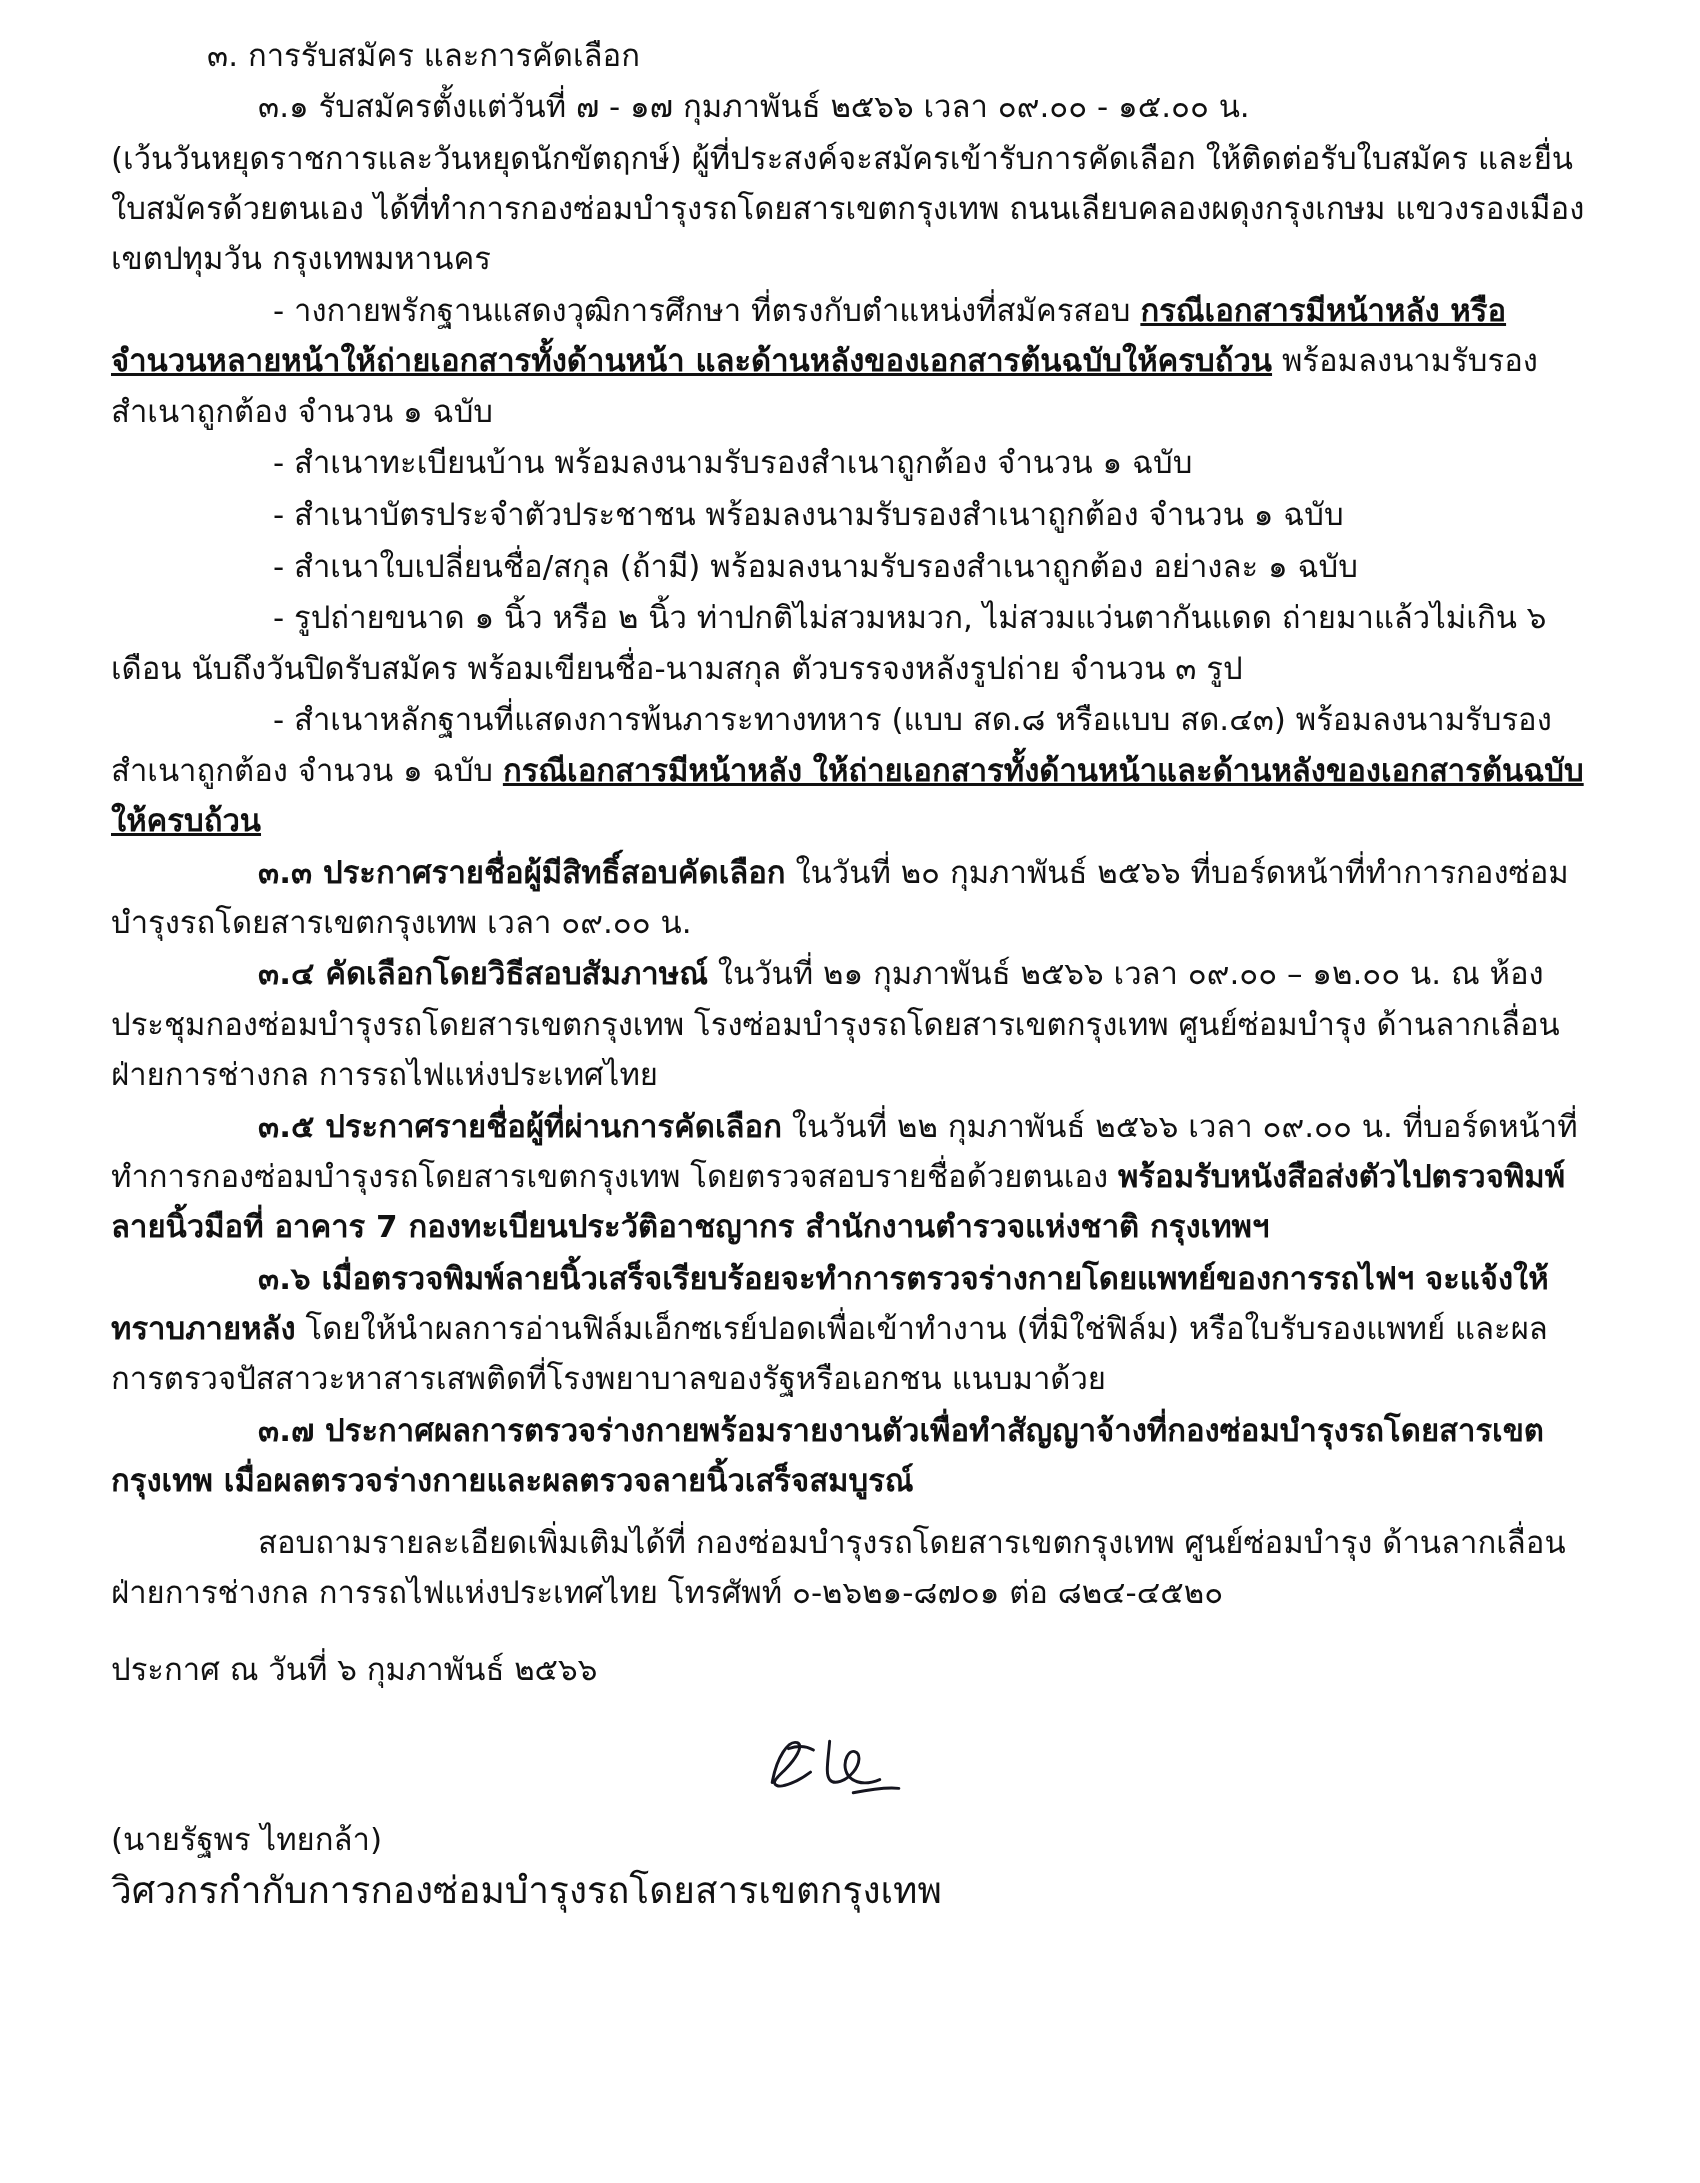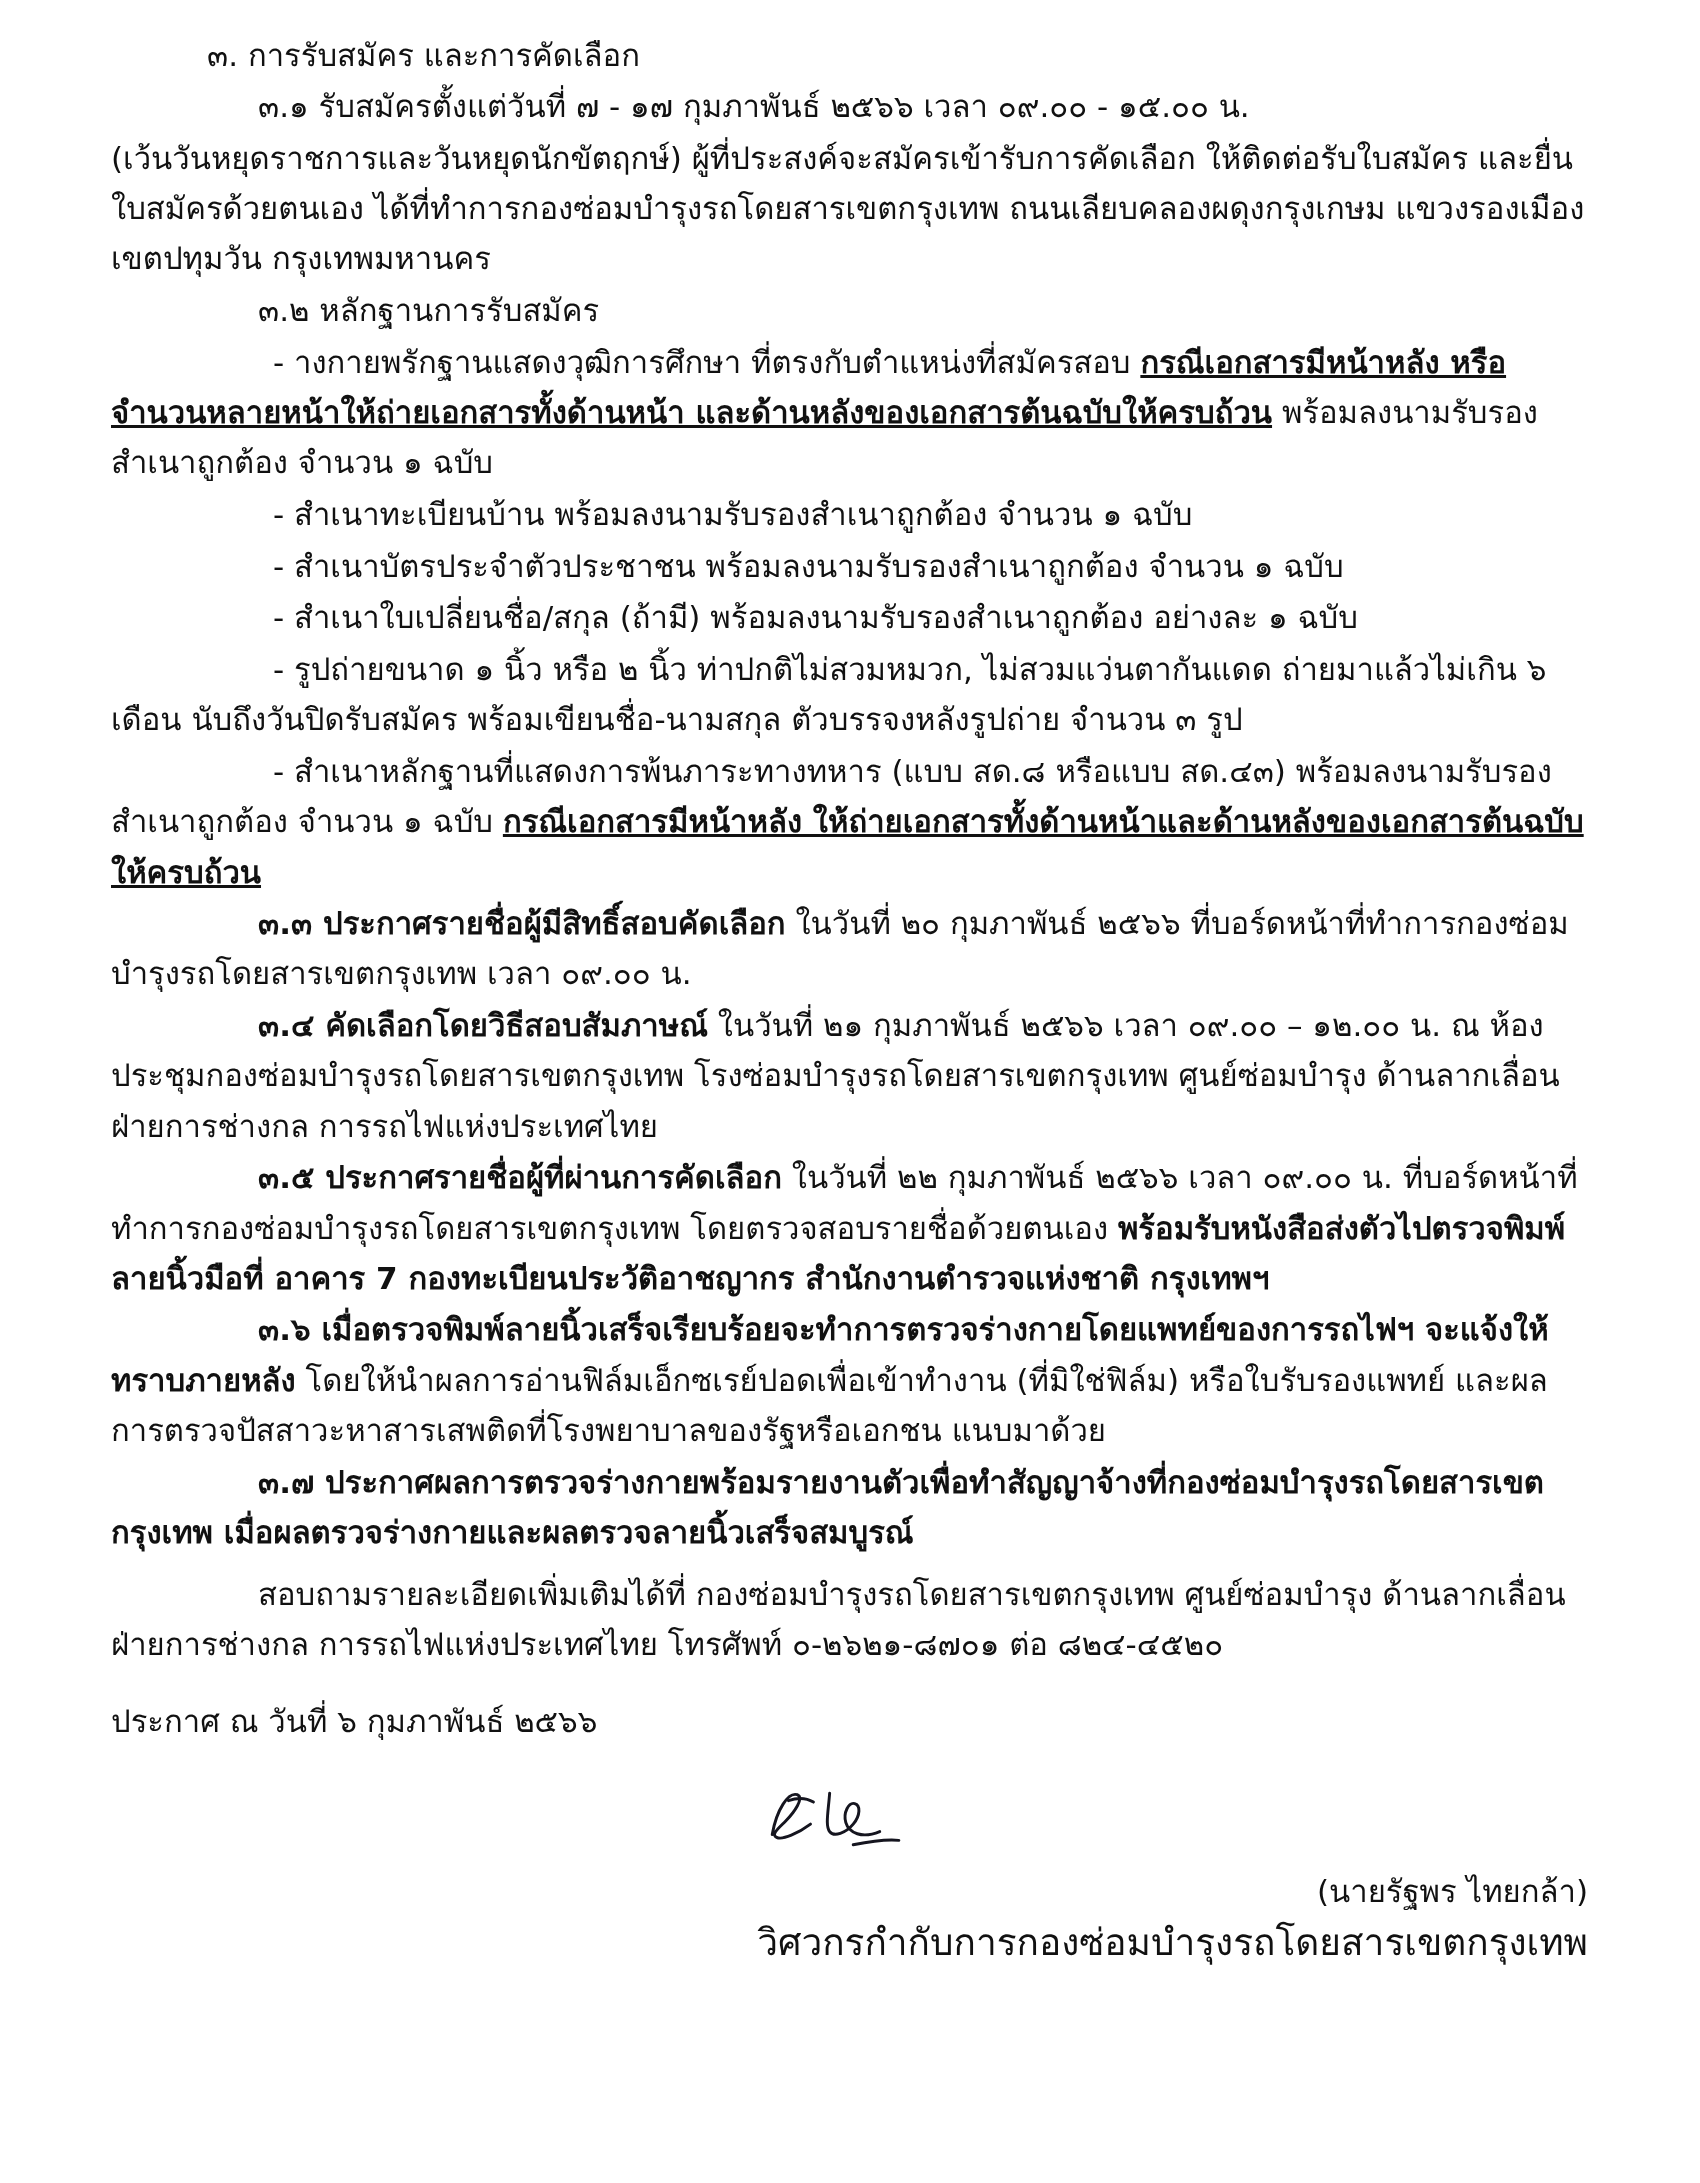--- a/index.html
+++ b/index.html
@@ -35,21 +35,21 @@
   .u { text-decoration: underline; }
   .b { font-weight: bold; }
 
   .spacer-sm { height: 10.3px; }
   .spacer-md { height: 25px; }
 
   .center { text-align: left; }
 
   .sign-block {
     margin-top: 34px;
-    text-align: right;
+    text-align: left;
   }
   .sig-wrap {
     position: relative;
     height: 88px;
   }
   .sig {
     position: absolute;
     left: 50%;
     top: 0;
     transform: translateX(-56%);
@@ -70,21 +70,20 @@
 <body>
 
 <div class="page">
   <div class="doc">
 
     <div class="p indent1">๓. การรับสมัคร และการคัดเลือก</div>
 
     <div class="p indent2">๓.๑ รับสมัครตั้งแต่วันที่ ๗ - ๑๗ กุมภาพันธ์ ๒๕๖๖  เวลา ๐๙.๐๐ - ๑๕.๐๐ น.</div>
     <div class="p">(เว้นวันหยุดราชการและวันหยุดนักขัตฤกษ์) ผู้ที่ประสงค์จะสมัครเข้ารับการคัดเลือก ให้ติดต่อรับใบสมัคร และยื่นใบสมัครด้วยตนเอง ได้ที่ทำการกองซ่อมบำรุงรถโดยสารเขตกรุงเทพ ถนนเลียบคลองผดุงกรุงเกษม แขวงรองเมือง เขตปทุมวัน กรุงเทพมหานคร</div>
 
-    <div class="p indent2">๓.๒ หลักฐานการรับสมัคร</div>
 
     <div class="p indent-dash">
       <span>- างกายพรักฐานแสดงวุฒิการศึกษา ที่ตรงกับตำแหน่งที่สมัครสอบ </span><span class="u b">กรณีเอกสารมีหน้าหลัง หรือจำนวนหลายหน้าให้ถ่ายเอกสารทั้งด้านหน้า และด้านหลังของเอกสารต้นฉบับให้ครบถ้วน</span><span> พร้อมลงนามรับรองสำเนาถูกต้อง จำนวน ๑ ฉบับ</span>
     </div>
 
     <div class="p indent-dash">- สำเนาทะเบียนบ้าน พร้อมลงนามรับรองสำเนาถูกต้อง จำนวน ๑ ฉบับ</div>
     <div class="p indent-dash">- สำเนาบัตรประจำตัวประชาชน พร้อมลงนามรับรองสำเนาถูกต้อง จำนวน ๑ ฉบับ</div>
     <div class="p indent-dash">- สำเนาใบเปลี่ยนชื่อ/สกุล (ถ้ามี) พร้อมลงนามรับรองสำเนาถูกต้อง อย่างละ ๑ ฉบับ</div>
     <div class="p indent-dash">- รูปถ่ายขนาด ๑ นิ้ว หรือ ๒ นิ้ว ท่าปกติไม่สวมหมวก, ไม่สวมแว่นตากันแดด ถ่ายมาแล้วไม่เกิน ๖ เดือน นับถึงวันปิดรับสมัคร พร้อมเขียนชื่อ-นามสกุล ตัวบรรจงหลังรูปถ่าย จำนวน ๓ รูป</div>
 

